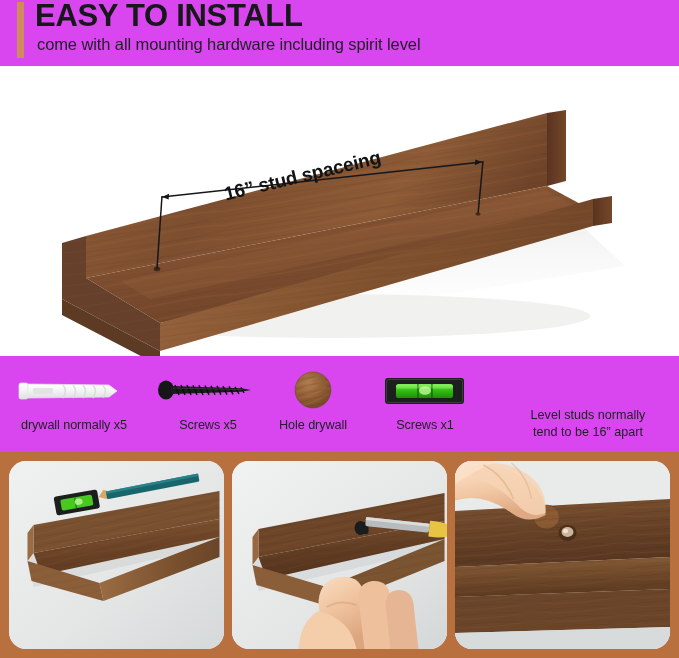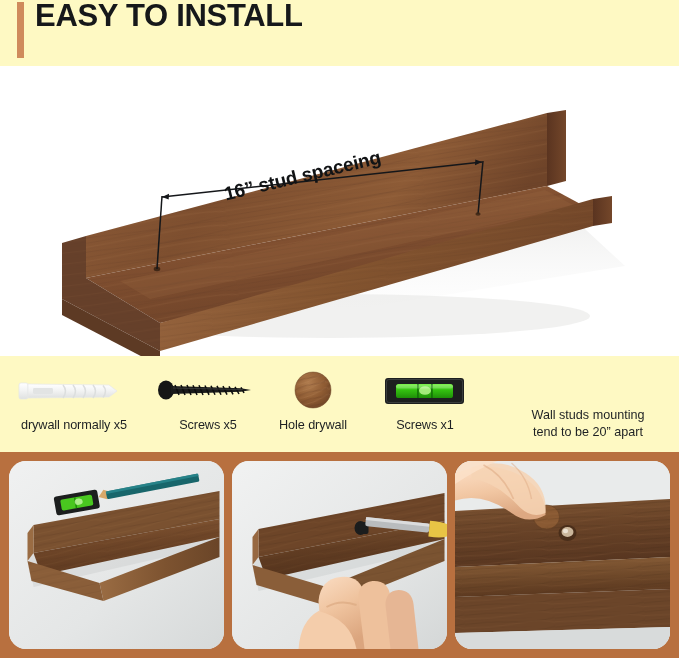--- a/index.html
+++ b/index.html
@@ -8,21 +8,21 @@
     background: #ffffff;
   }
   body {
     font-family: "Liberation Sans", sans-serif;
   }
   #page {
     position: relative;
     width: 679px;
     height: 658px;
     overflow: hidden;
-    background: #fef9c3;
+    background: #d946ef;
   }
 
   
   #header {
     position: absolute;
     left: 0; top: 0;
     width: 679px; height: 66px;
   }
   #accent-bar {
     position: absolute;
@@ -139,20 +139,21 @@
   .panel svg { display: block; width: 100%; height: 100%; }
 </style>
 </head>
 <body>
 
 <div id="page">
 
   <div id="header">
     <div id="accent-bar"></div>
     <div id="title">EASY TO INSTALL</div>
+    <div id="subtitle">come with all mounting hardware including spirit level</div>
   </div>
 
   <div id="hero">
     <svg width="679" height="290" viewBox="0 0 679 290">
       <defs>
         <linearGradient id="gTop" x1="0" y1="0" x2="0.55" y2="1">
           <stop offset="0%" stop-color="#9d6840"></stop>
           <stop offset="28%" stop-color="#8a5735"></stop>
           <stop offset="58%" stop-color="#7c4c2e"></stop>
           <stop offset="100%" stop-color="#6d4228"></stop>
@@ -228,22 +229,22 @@
       <path d="M482 96 l-7 3.2 l0.3 -5.6 z" fill="#15171a"></path>
 
       <ellipse cx="478" cy="148" rx="2.6" ry="1.8" fill="#3a2414" opacity="0.85"></ellipse>
     </svg>
 
     <div class="hero-label" id="stud-spacing-label">16” stud spaceing</div>
   </div>
 
 
   <div id="stud-caption">
-    <span class="ln">Wall studs mounting</span>
-    <span class="ln">tend to be 20” apart</span>
+    <span class="ln">Level studs normally</span>
+    <span class="ln">tend to be 16” apart</span>
   </div>
 
   <div id="hardware-row">
 
     <div class="hw-item" id="hw-anchors">
       <div class="hw-art">
         <svg width="122" height="34" viewBox="0 0 122 34">
           <defs>
             <linearGradient id="anchGrad" x1="0" y1="0" x2="0" y2="1">
               <stop offset="0%" stop-color="#ffffff"></stop>

